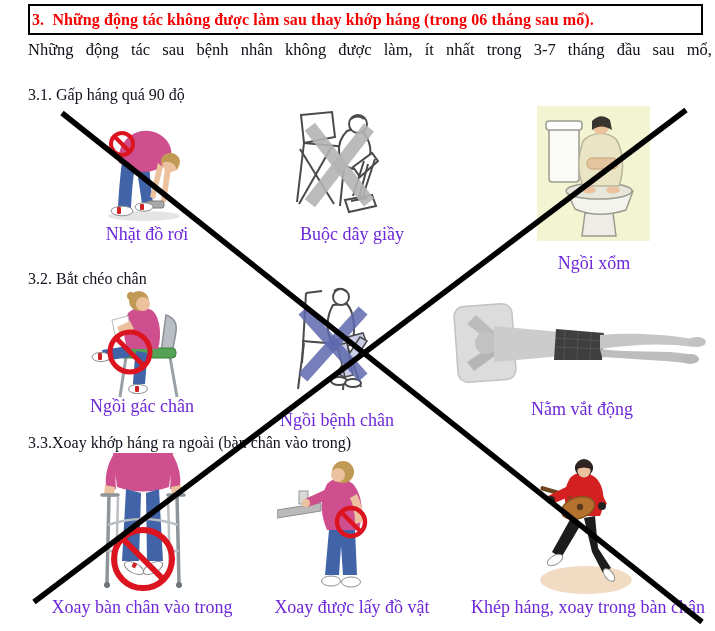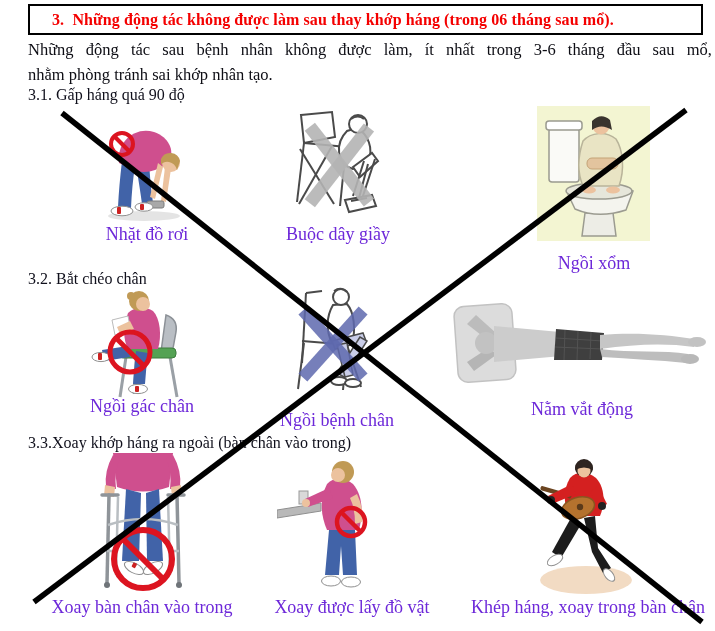--- a/index.html
+++ b/index.html
@@ -6,21 +6,21 @@
   .page{
     position:relative;width:715px;height:631px;background:#ffffff;overflow:hidden;
     font-family:"Liberation Serif","DejaVu Serif",serif;color:#14141e;
   }
   .title-box{
     position:absolute;left:28px;top:4px;width:671px;height:27px;
     border:2px solid #000;background:#fff;display:flex;align-items:center;
   }
   .title-text{
     font-size:16px;font-weight:bold;color:var(--title-red,#f40000);
-    white-space:pre;padding-left:22px;letter-spacing:0.1px;
+    white-space:pre;padding-left:2px;letter-spacing:0.1px;
   }
   .intro-line{
     position:absolute;left:28px;width:684px;font-size:16.5px;line-height:25px;color:#0d0d14;
   }
   .intro-line1{top:37px;text-align:justify;text-align-last:justify;}
   .intro-line2{top:62px;}
   .sec-heading{
     position:absolute;left:28px;font-size:16px;color:#10101c;white-space:pre;
   }
   .figure{position:absolute;z-index:1;}
@@ -46,22 +46,21 @@
 </style>
 </head>
 <body>
 
 <div class="page">
 
   <div class="title-box">
     <span class="title-text">3.  Những động tác không được làm sau thay khớp háng (trong 06 tháng sau mổ).</span>
   </div>
 
-  <div class="intro-line intro-line1">Những động tác sau bệnh nhân không được làm, ít nhất trong 3-6 tháng đầu sau mổ,</div>
-  <div class="intro-line intro-line2">nhằm phòng tránh sai khớp nhân tạo.</div>
+  <div class="intro-line intro-line1">Những động tác sau bệnh nhân không được làm, ít nhất trong 3-7 tháng đầu sau mổ,</div>
 
   <div class="sec-heading" style="top:86px">3.1. Gấp háng quá 90 độ</div>
 
   <div class="figure" style="left:92px;top:111px">
     <svg width="110" height="113" viewBox="0 0 110 113">
       <ellipse cx="52" cy="105" rx="36" ry="5" fill="#dddddd" opacity="0.8"></ellipse>
       <path class="c-jeans" d="M30,50 Q27,75 26,96 L39,97 Q40,74 43,55 Z"></path>
       <path class="c-jeans" d="M44,54 Q48,78 50,93 L61,92 Q58,71 57,52 Z"></path>
       <path class="c-shirt" d="M27,52 C24,30 44,15 62,21 C77,26 83,40 77,50 C70,59 54,63 45,60 Z"></path>
       <path class="c-skin" d="M66,52 L58,86 L63,88 L71,56 Z"></path>
@@ -115,21 +114,21 @@
       <path d="M46,35 C41,50 40,66 46,80 L82,80 C88,63 86,44 79,33 C69,25 54,26 46,35 Z" fill="#e9e4c4" stroke="#b9b49a" stroke-width="1.5"></path>
       <circle class="c-skin" cx="64" cy="20" r="8.5"></circle>
       <path d="M55,15 q9,-9 18,-1 l2,10 q-11,-7 -20,0 Z" fill="#3a342e"></path>
       <rect x="50" y="52" width="31" height="11" rx="5" fill="#e3c49e" stroke="#c4a377" stroke-width="1"></rect>
       <ellipse class="c-skin" cx="52" cy="84" rx="7" ry="3.5"></ellipse>
       <ellipse class="c-skin" cx="76" cy="84" rx="7" ry="3.5"></ellipse>
     </svg>
   </div>
 
   <div class="caption" style="left:72px;top:224px;width:150px">Nhặt đồ rơi</div>
-  <div class="caption" style="left:263px;top:224px;width:150px">Buộc dây giầy</div>
+  <div class="caption" style="left:277px;top:224px;width:150px">Buộc dây giầy</div>
   <div class="caption" style="left:519px;top:253px;width:150px">Ngồi xổm</div>
 
   <div class="sec-heading" style="top:270px">3.2. Bắt chéo chân</div>
 
   <div class="figure" style="left:90px;top:287px">
     <svg width="105" height="119" viewBox="0 0 105 119">
       <path d="M76,28 q12,4 10,17 l-4,22 l-11,-2 Z" fill="#b9bec4" stroke="#8b9096" stroke-width="1.5"></path>
       <line x1="36" y1="70" x2="30" y2="110" stroke="#9aa0a6" stroke-width="3"></line>
       <line x1="80" y1="70" x2="87" y2="110" stroke="#9aa0a6" stroke-width="3"></line>
       <line x1="46" y1="70" x2="44" y2="107" stroke="#9aa0a6" stroke-width="2.5"></line>

